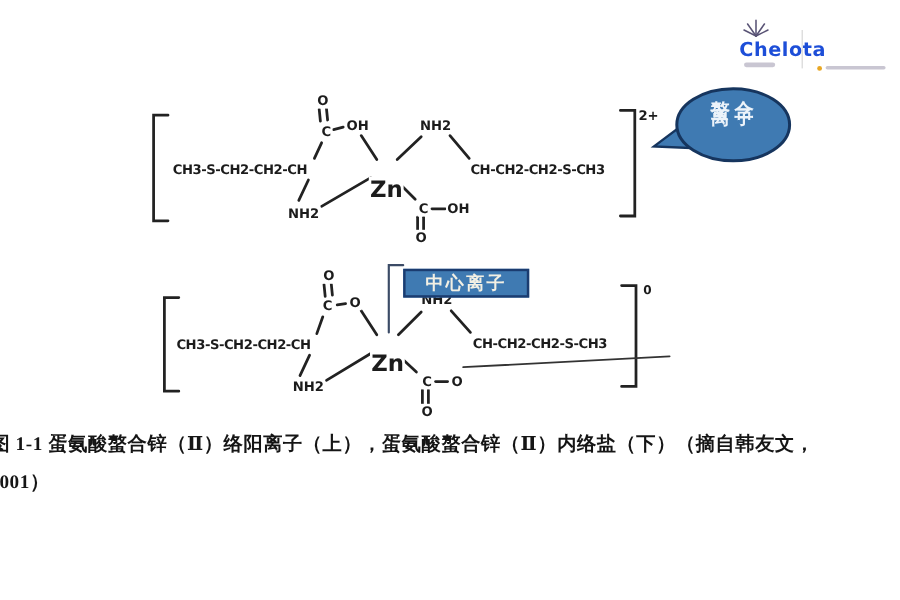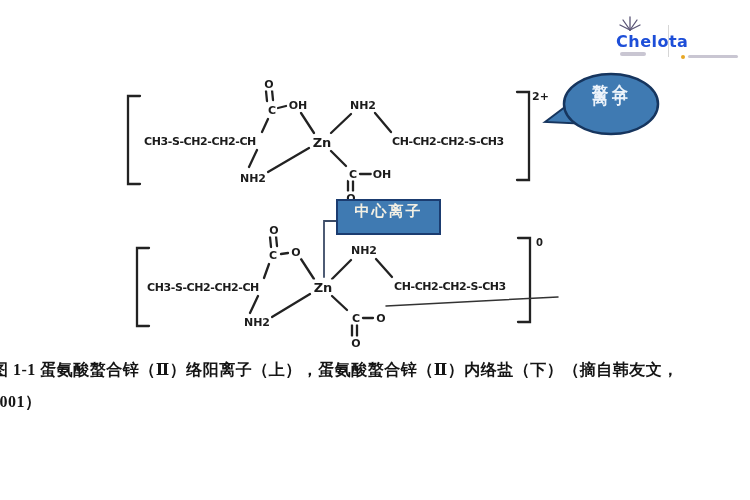--- a/index.html
+++ b/index.html
@@ -12,21 +12,21 @@
   
   .chain{
     position:absolute;font:bold 11px "DejaVu Sans","Liberation Sans",sans-serif;
     color:#1c1c1c;letter-spacing:-0.4px;white-space:nowrap;
   }
   .atom{
     position:absolute;transform:translate(-50%,-50%);
     font:bold 11px "DejaVu Sans","Liberation Sans",sans-serif;
     color:#1c1c1c;white-space:nowrap;background:#fff;padding:0 1px;
   }
-  .atom.zn{font-size:13px;}
+  .atom.zn{font-size:19px;margin-top:16px;}
   .sup{position:absolute;font:bold 11px "DejaVu Sans",sans-serif;color:#1c1c1c;}
   
   .blue-box{
     position:absolute;background:#3f7ab2;border:2px solid #1b3c70;
     color:#f3f0e4;text-align:center;
     font:bold 15px "DejaVu Sans","Liberation Sans",sans-serif;
     box-sizing:border-box;
   }
   .bubble-text{
     position:absolute;transform:translate(-50%,-50%);
@@ -128,21 +128,21 @@
   <div class="atom" style="left:364px;top:250px">NH2</div>
   <div class="chain" style="left:394px;top:280px">CH-CH2-CH2-S-CH3</div>
   <div class="atom" style="left:356px;top:318px">C</div>
   <div class="atom" style="left:381px;top:318px">O</div>
   <div class="atom" style="left:356px;top:343px">O</div>
   <div class="sup" style="left:536px;top:237px;font-size:10px">0</div>
 
   <div class="bubble-text" style="left:612px;top:93px">螯合</div>
   <div class="bubble-text" style="left:612px;top:99px">离子</div>
 
-  <div class="blue-box" style="left:336px;top:199px;width:105px;height:36px;line-height:21px;letter-spacing:2px">中心离子</div>
+  <div class="blue-box" style="left:336px;top:224px;width:105px;height:24px;line-height:21px;letter-spacing:2px">中心离子</div>
 
 
   <svg class="abs" style="left:618px;top:15px" width="24" height="18" viewBox="0 0 24 18">
     <g stroke="#5a5476" stroke-width="1.3" stroke-linecap="round">
       <line x1="12" y1="15" x2="12" y2="2"></line>
       <line x1="12" y1="15" x2="5" y2="5"></line>
       <line x1="12" y1="15" x2="19" y2="5"></line>
       <line x1="12" y1="15" x2="2" y2="10"></line>
       <line x1="12" y1="15" x2="22" y2="10"></line>
     </g>

